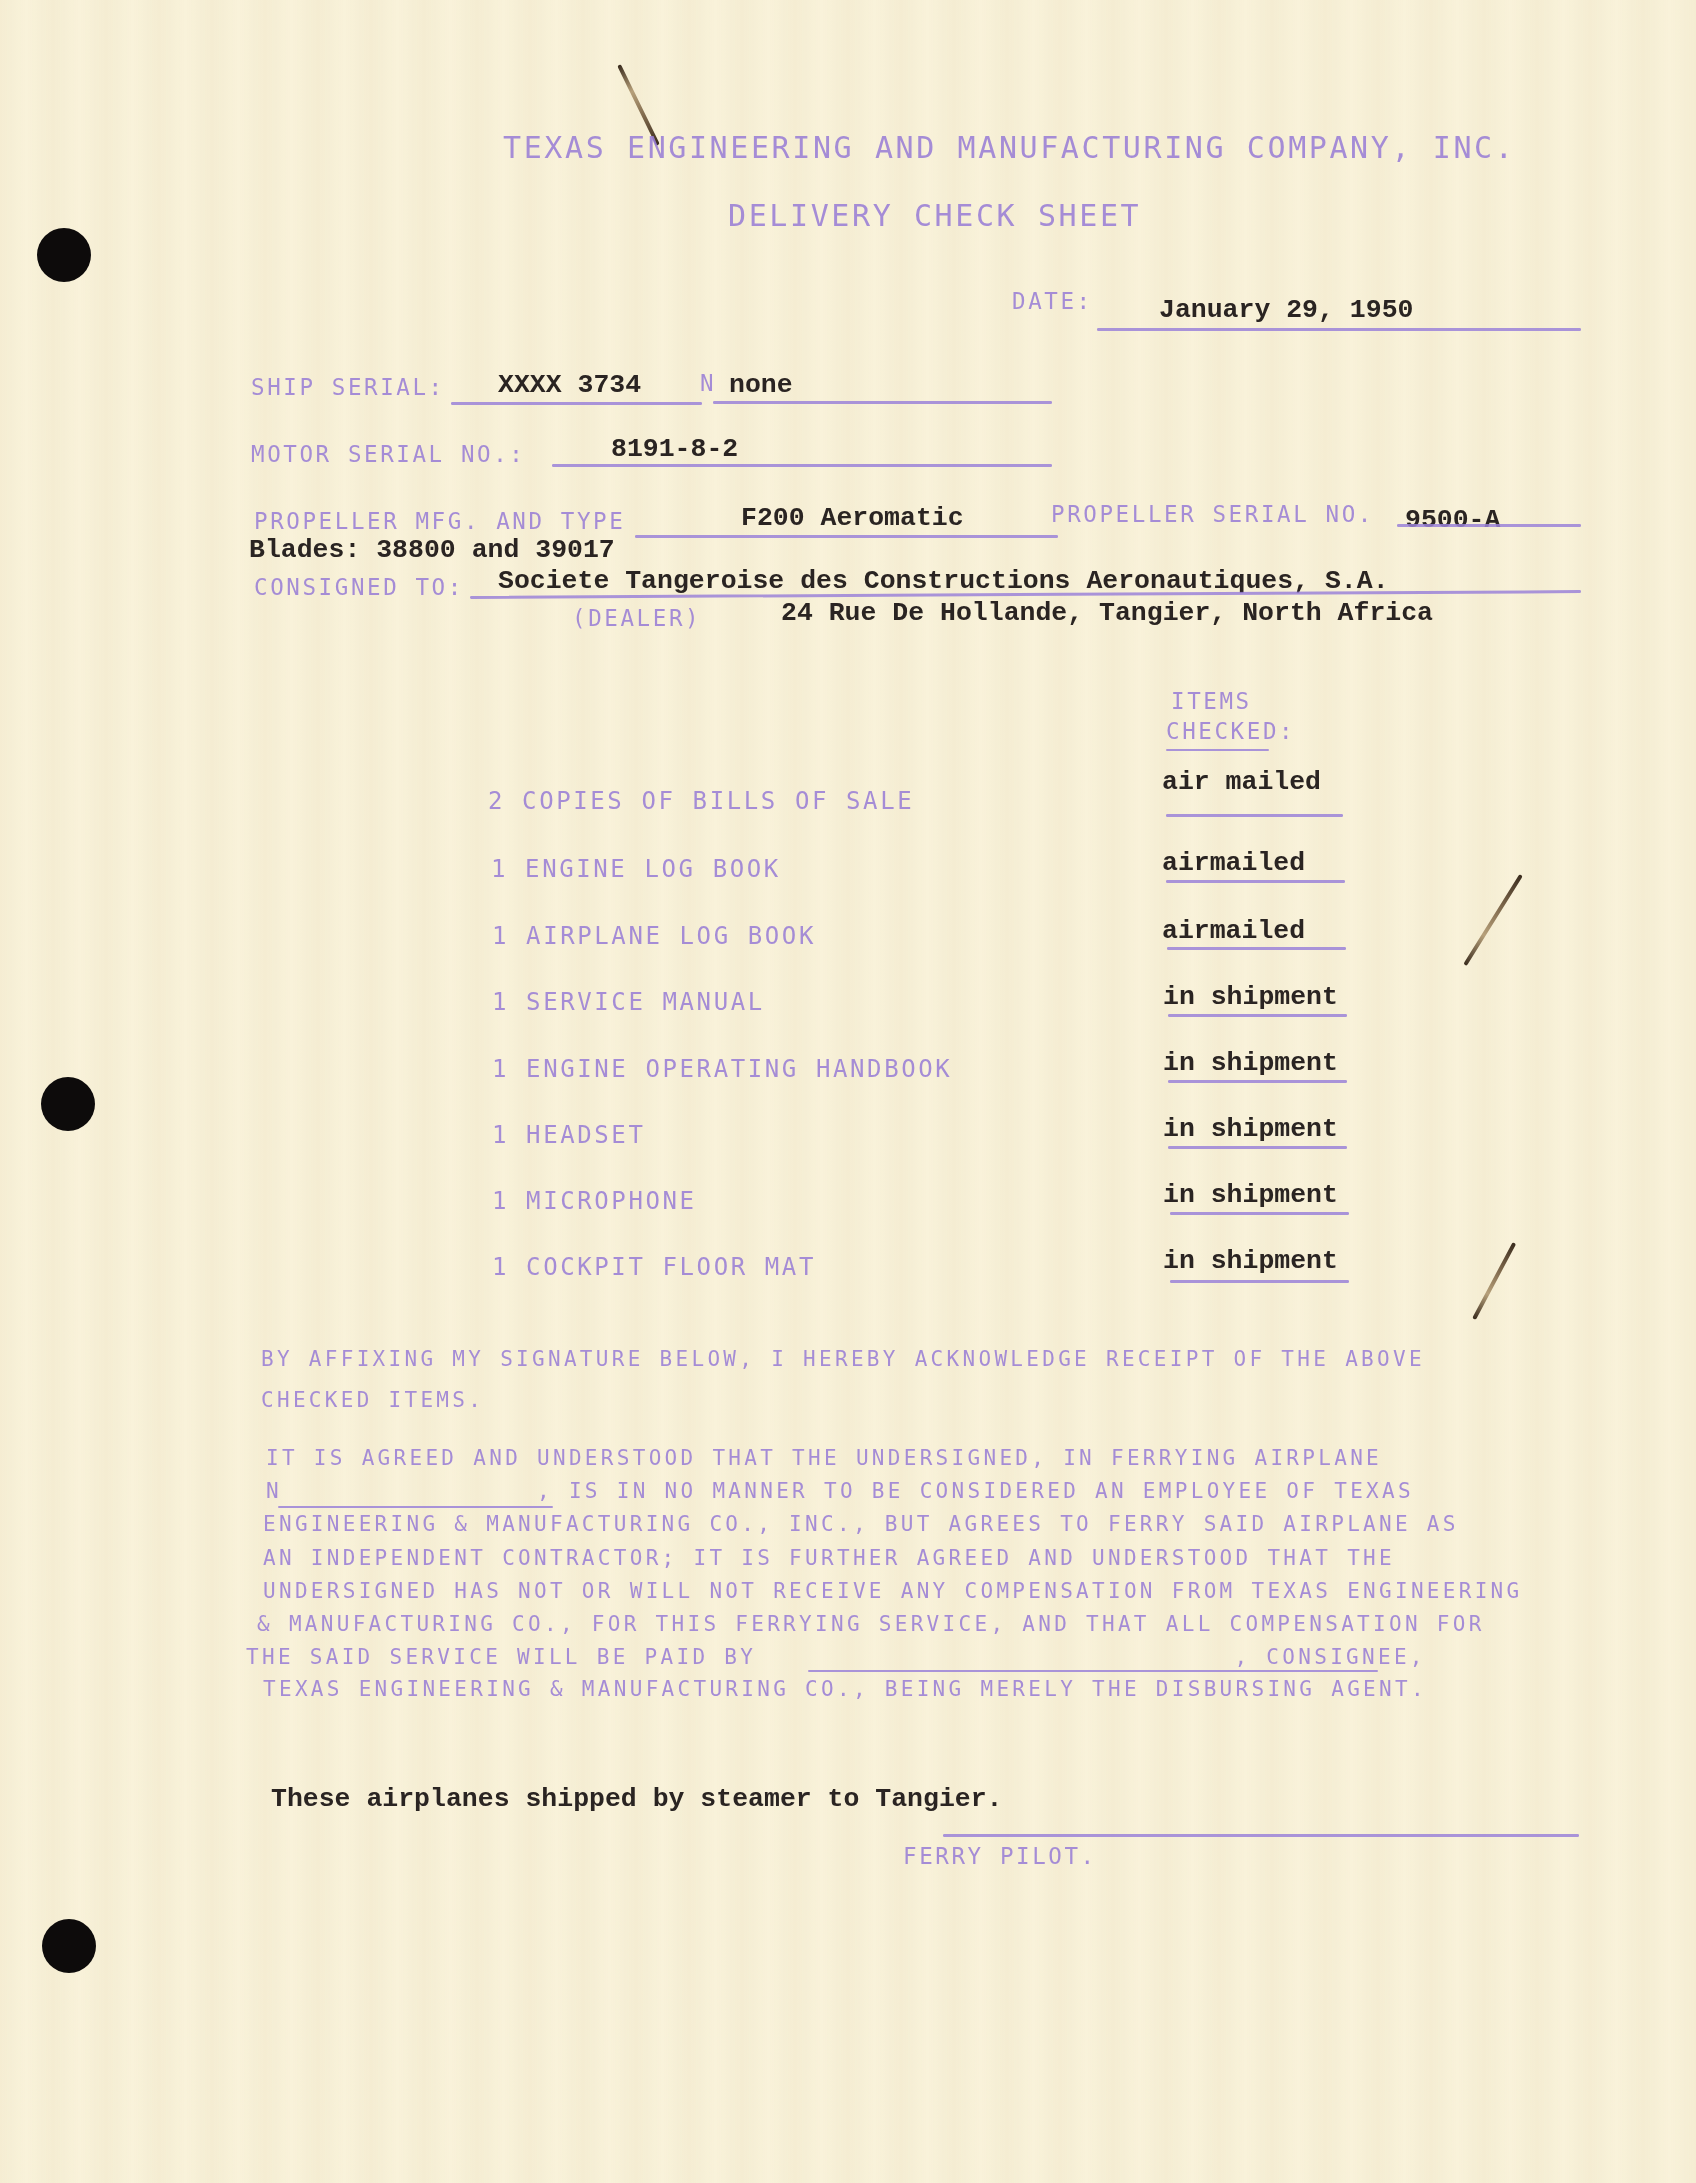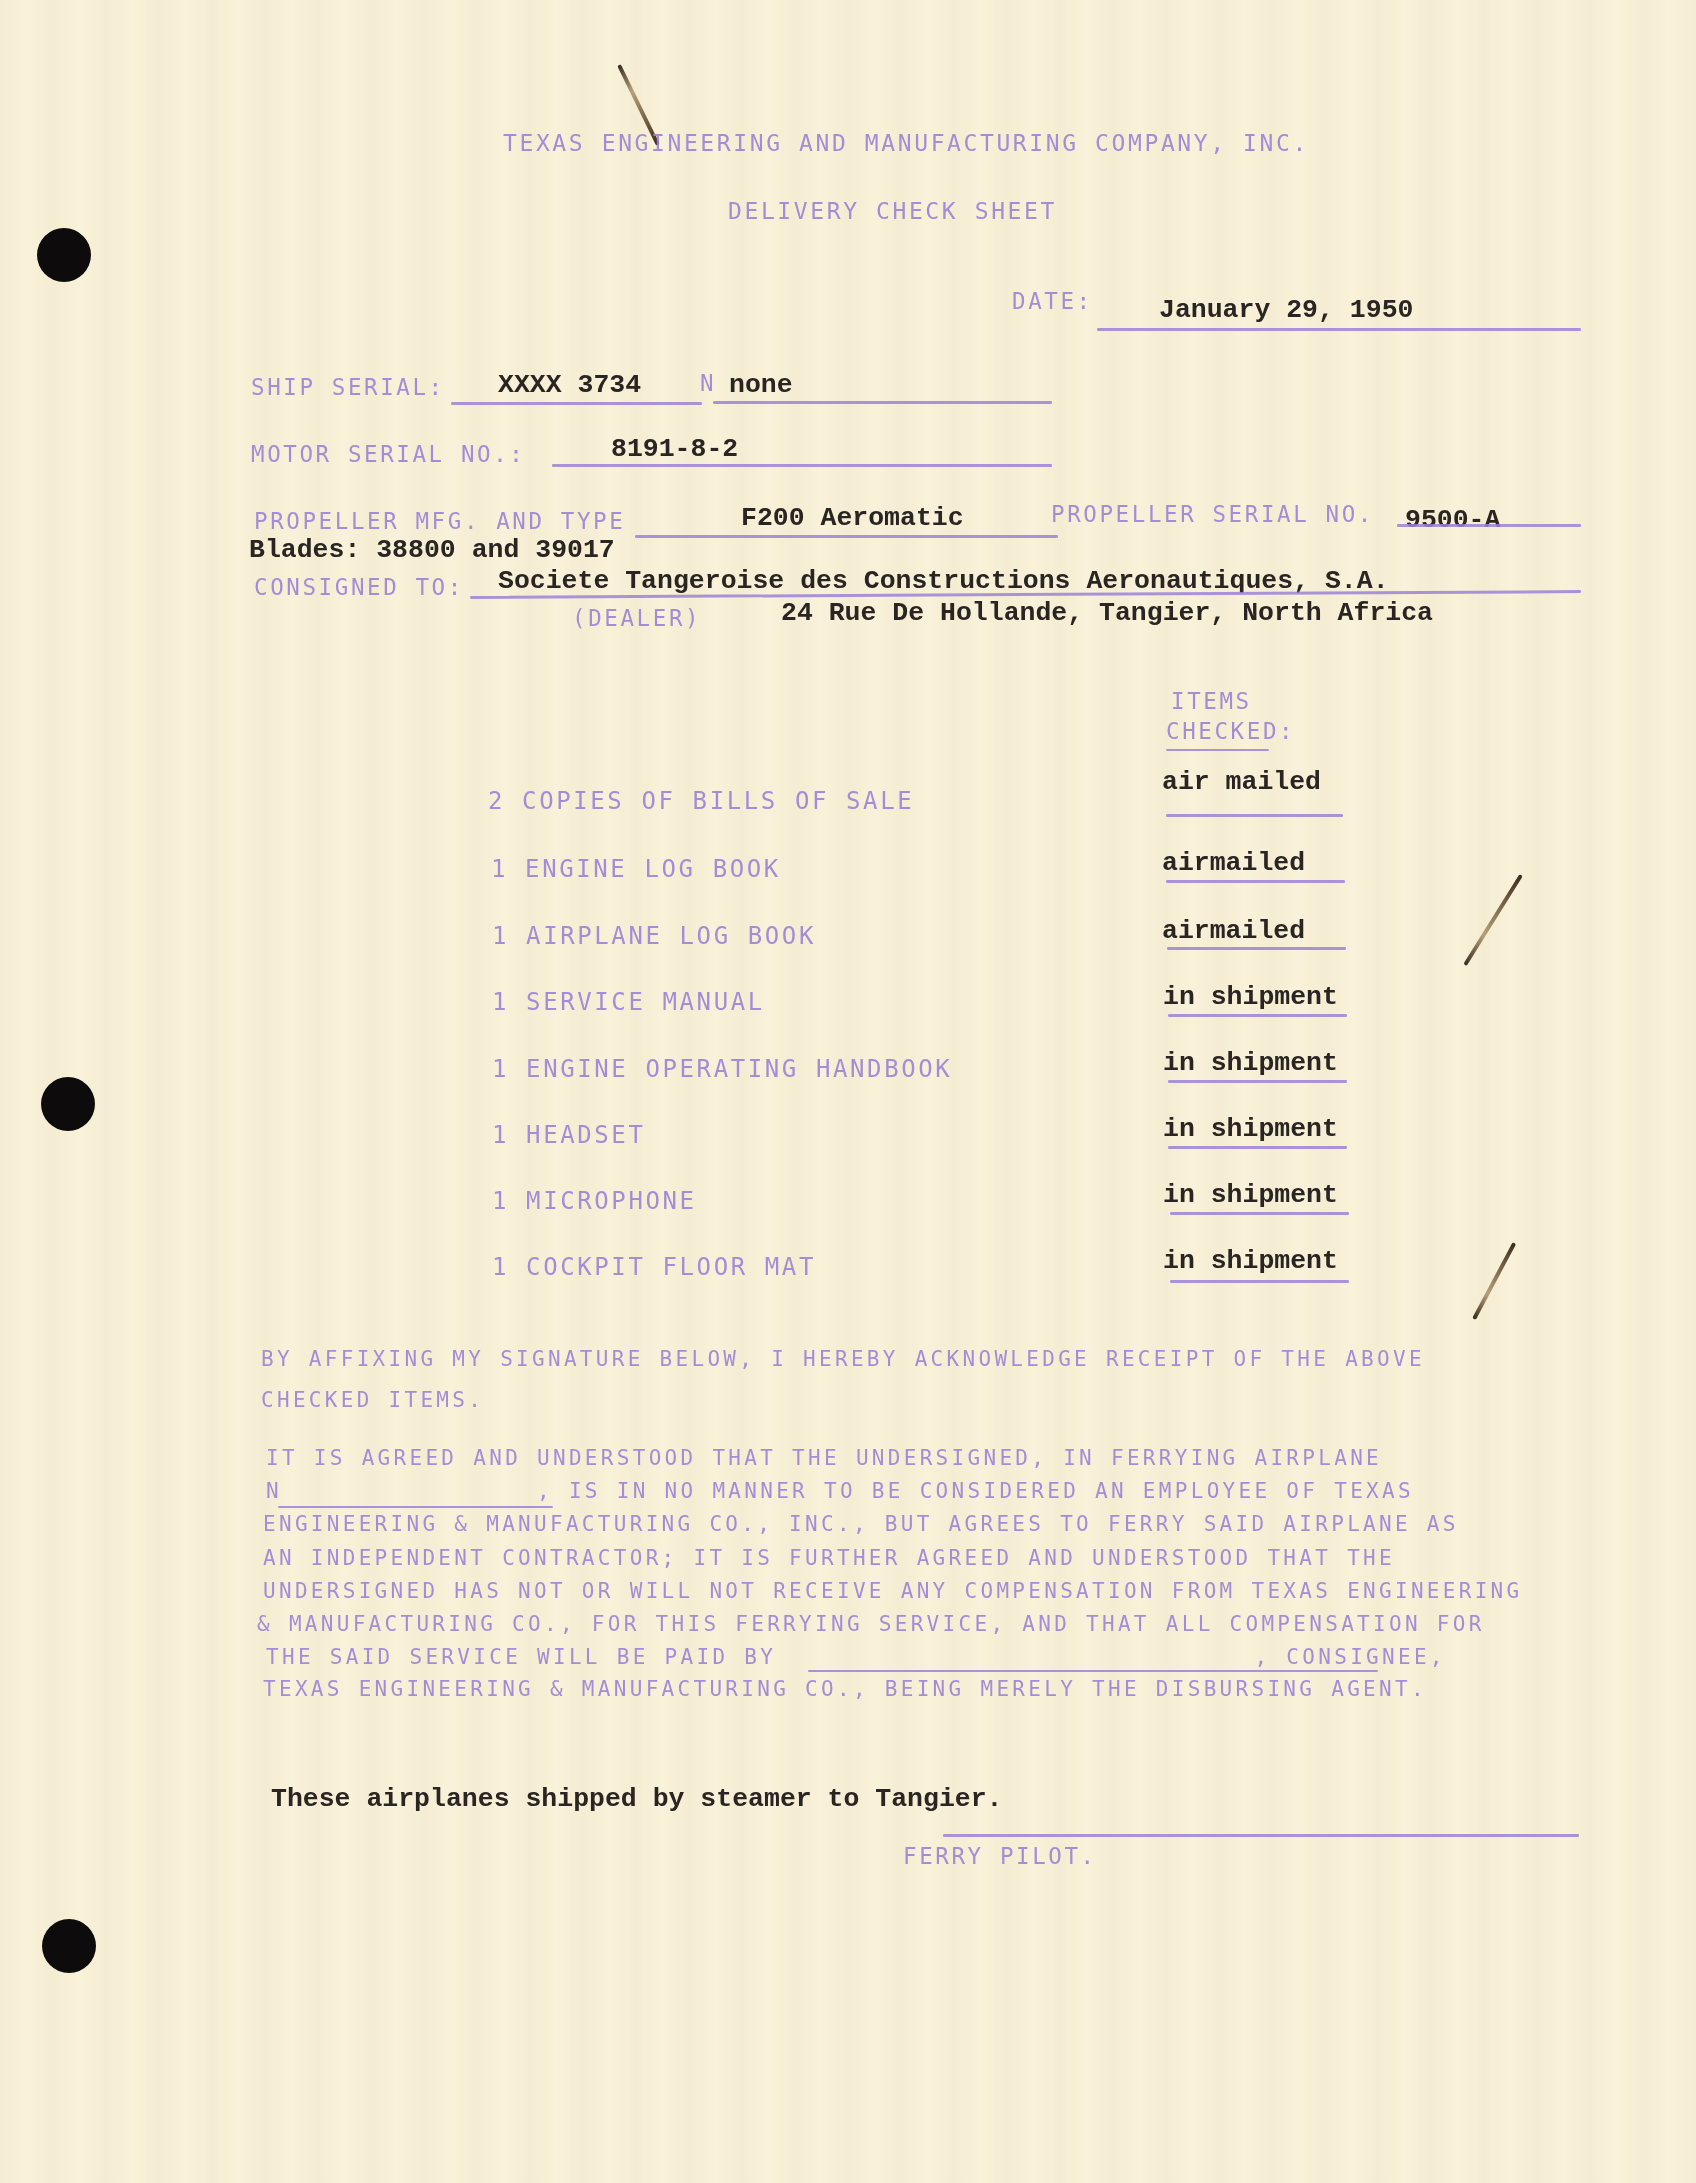--- a/index.html
+++ b/index.html
@@ -7,21 +7,21 @@
     width:1696px; height:2183px; position:relative; overflow:hidden;
     background:#f7f0d8;
     background-image: linear-gradient(90deg, rgba(240,230,200,0.35) 0px, rgba(255,250,225,0.2) 26.5px, rgba(240,230,200,0.35) 53px);
     background-size: 53px 100%;
   }
   .stamp { position:absolute; color:#9a7fd6; font-family:"DejaVu Sans Mono", monospace; letter-spacing:2.6px; text-transform:uppercase; white-space:nowrap; opacity:0.88; }
   .typed { position:absolute; color:#2a2422; font-family:"Liberation Mono", "DejaVu Sans Mono", monospace; font-weight:bold; white-space:nowrap; }
   .rule { position:absolute; height:2.6px; background:#9b82d8; opacity:0.85; border-radius:1.3px; }
   .hole { position:absolute; width:54px; height:54px; border-radius:50%; background:#0d0b0b; }
   .staple { position:absolute; height:4px; background:linear-gradient(90deg,#3a2c1e,#b7a07a,#7a6448,#3a2c1e); border-radius:2px; transform-origin:left center; }
-  .h1 { font-size:23px; }
+  .h1 { font-size:30px; }
   .lbl { font-size:22.5px; }
   .item { font-size:24px; }
   .body-txt { font-size:21px; letter-spacing:3.3px; line-height:33px; }
   .tv { font-size:26.5px; }
 </style>
 </head>
 <body>
 
 <div class="hole" style="left:37px;top:228px;"></div>
 <div class="hole" style="left:41px;top:1077px;"></div>
@@ -106,21 +106,21 @@
 <div class="stamp body-txt" style="left:261px;top:1384px;">checked items.</div>
 
 <div>
   <div class="stamp body-txt" style="left:266px;top:1442px;white-space:pre;">It is agreed and understood that the undersigned, in ferrying airplane</div>
   <div class="stamp body-txt" style="left:266px;top:1475px;white-space:pre;">N                , is in no manner to be considered an employee of Texas</div>
   <div class="rule" style="left:278px;top:1506px;width:275px;height:2px;"></div>
   <div class="stamp body-txt" style="left:263px;top:1508px;white-space:pre;">Engineering &amp; Manufacturing Co., Inc., but agrees to ferry said airplane as</div>
   <div class="stamp body-txt" style="left:263px;top:1542px;white-space:pre;">an independent contractor; it is further agreed and understood that the</div>
   <div class="stamp body-txt" style="left:263px;top:1575px;white-space:pre;">undersigned has not or will not receive any compensation from Texas Engineering</div>
   <div class="stamp body-txt" style="left:257px;top:1608px;white-space:pre;">&amp; Manufacturing Co., for this ferrying service, and that all compensation for</div>
-  <div class="stamp body-txt" style="left:266px;top:1641px;white-space:pre;text-align:right;">the said service will be paid by                              , consignee,</div>
+  <div class="stamp body-txt" style="left:246px;top:1641px;white-space:pre;text-align:right;">the said service will be paid by                              , consignee,</div>
   <div class="rule" style="left:808px;top:1670px;width:570px;height:2px;"></div>
   <div class="stamp body-txt" style="left:263px;top:1673px;white-space:pre;">Texas Engineering &amp; Manufacturing Co., being merely the disbursing agent.</div>
 </div>
 
 <div class="typed tv" style="left:271px;top:1784px;">These airplanes shipped by steamer to Tangier.</div>
 
 <div class="rule" style="left:943px;top:1834px;width:636px;"></div>
 <div class="stamp lbl" style="left:903px;top:1843px;text-align:right;">Ferry Pilot.</div>
 
 

